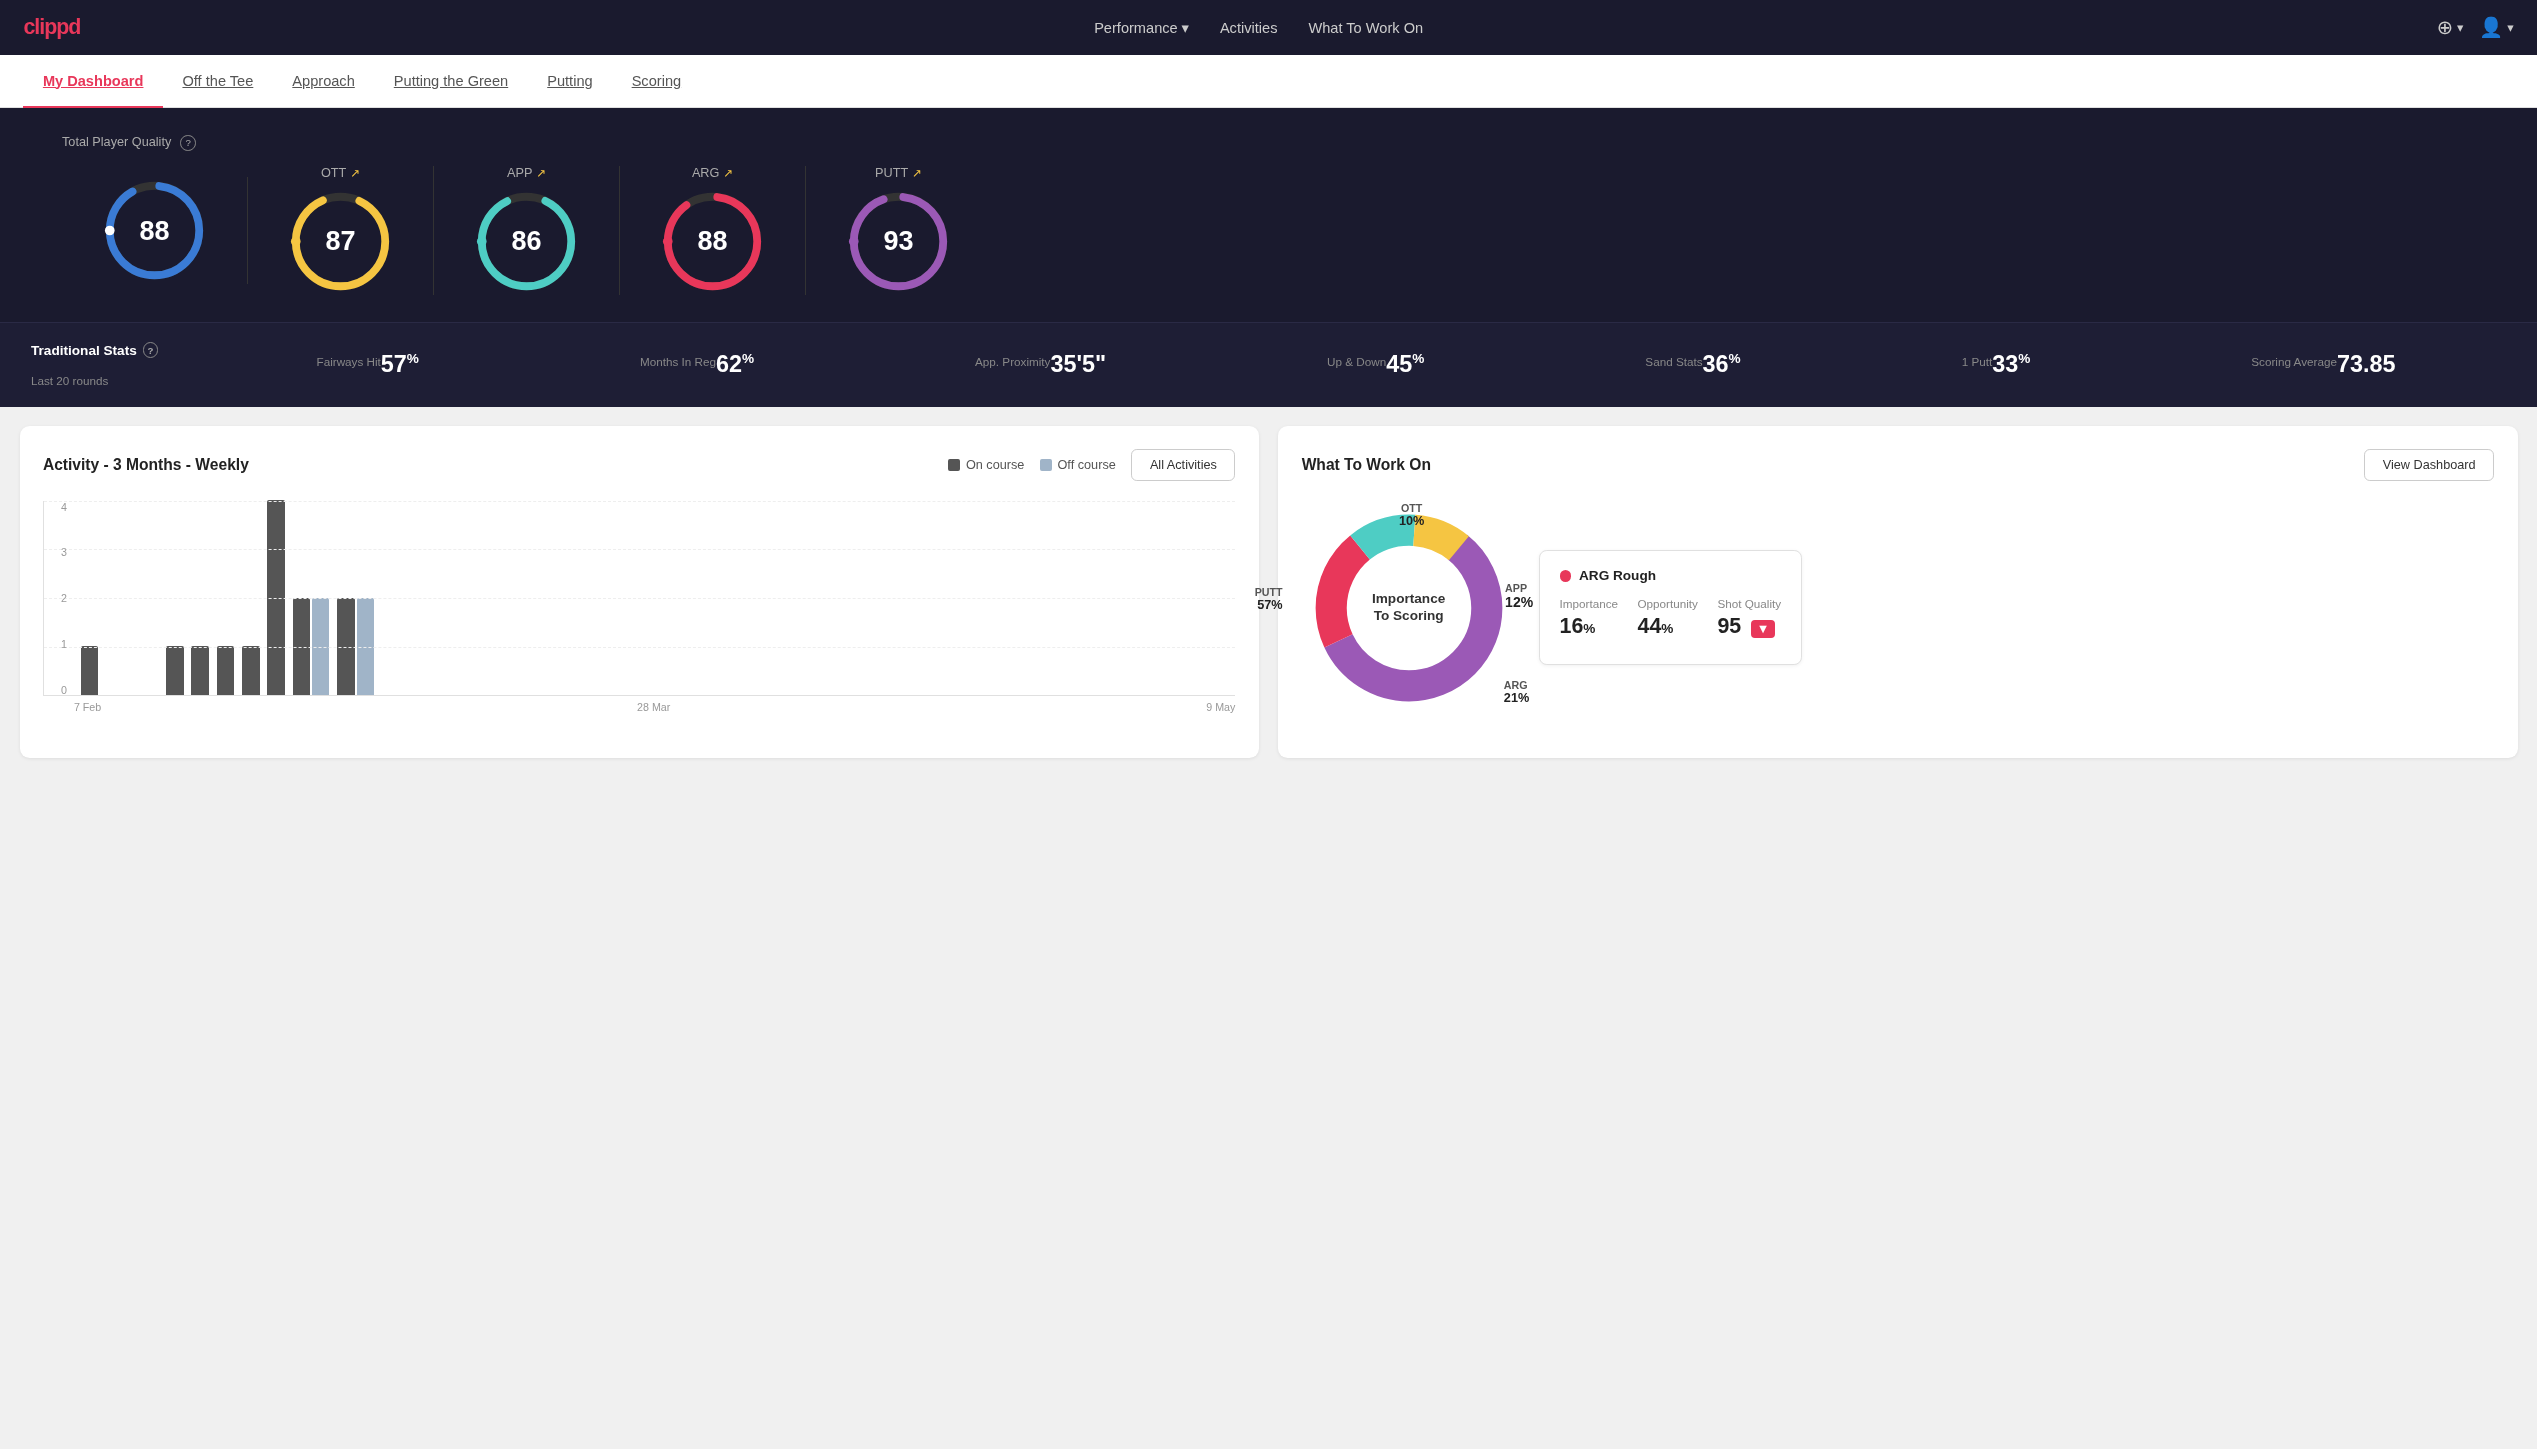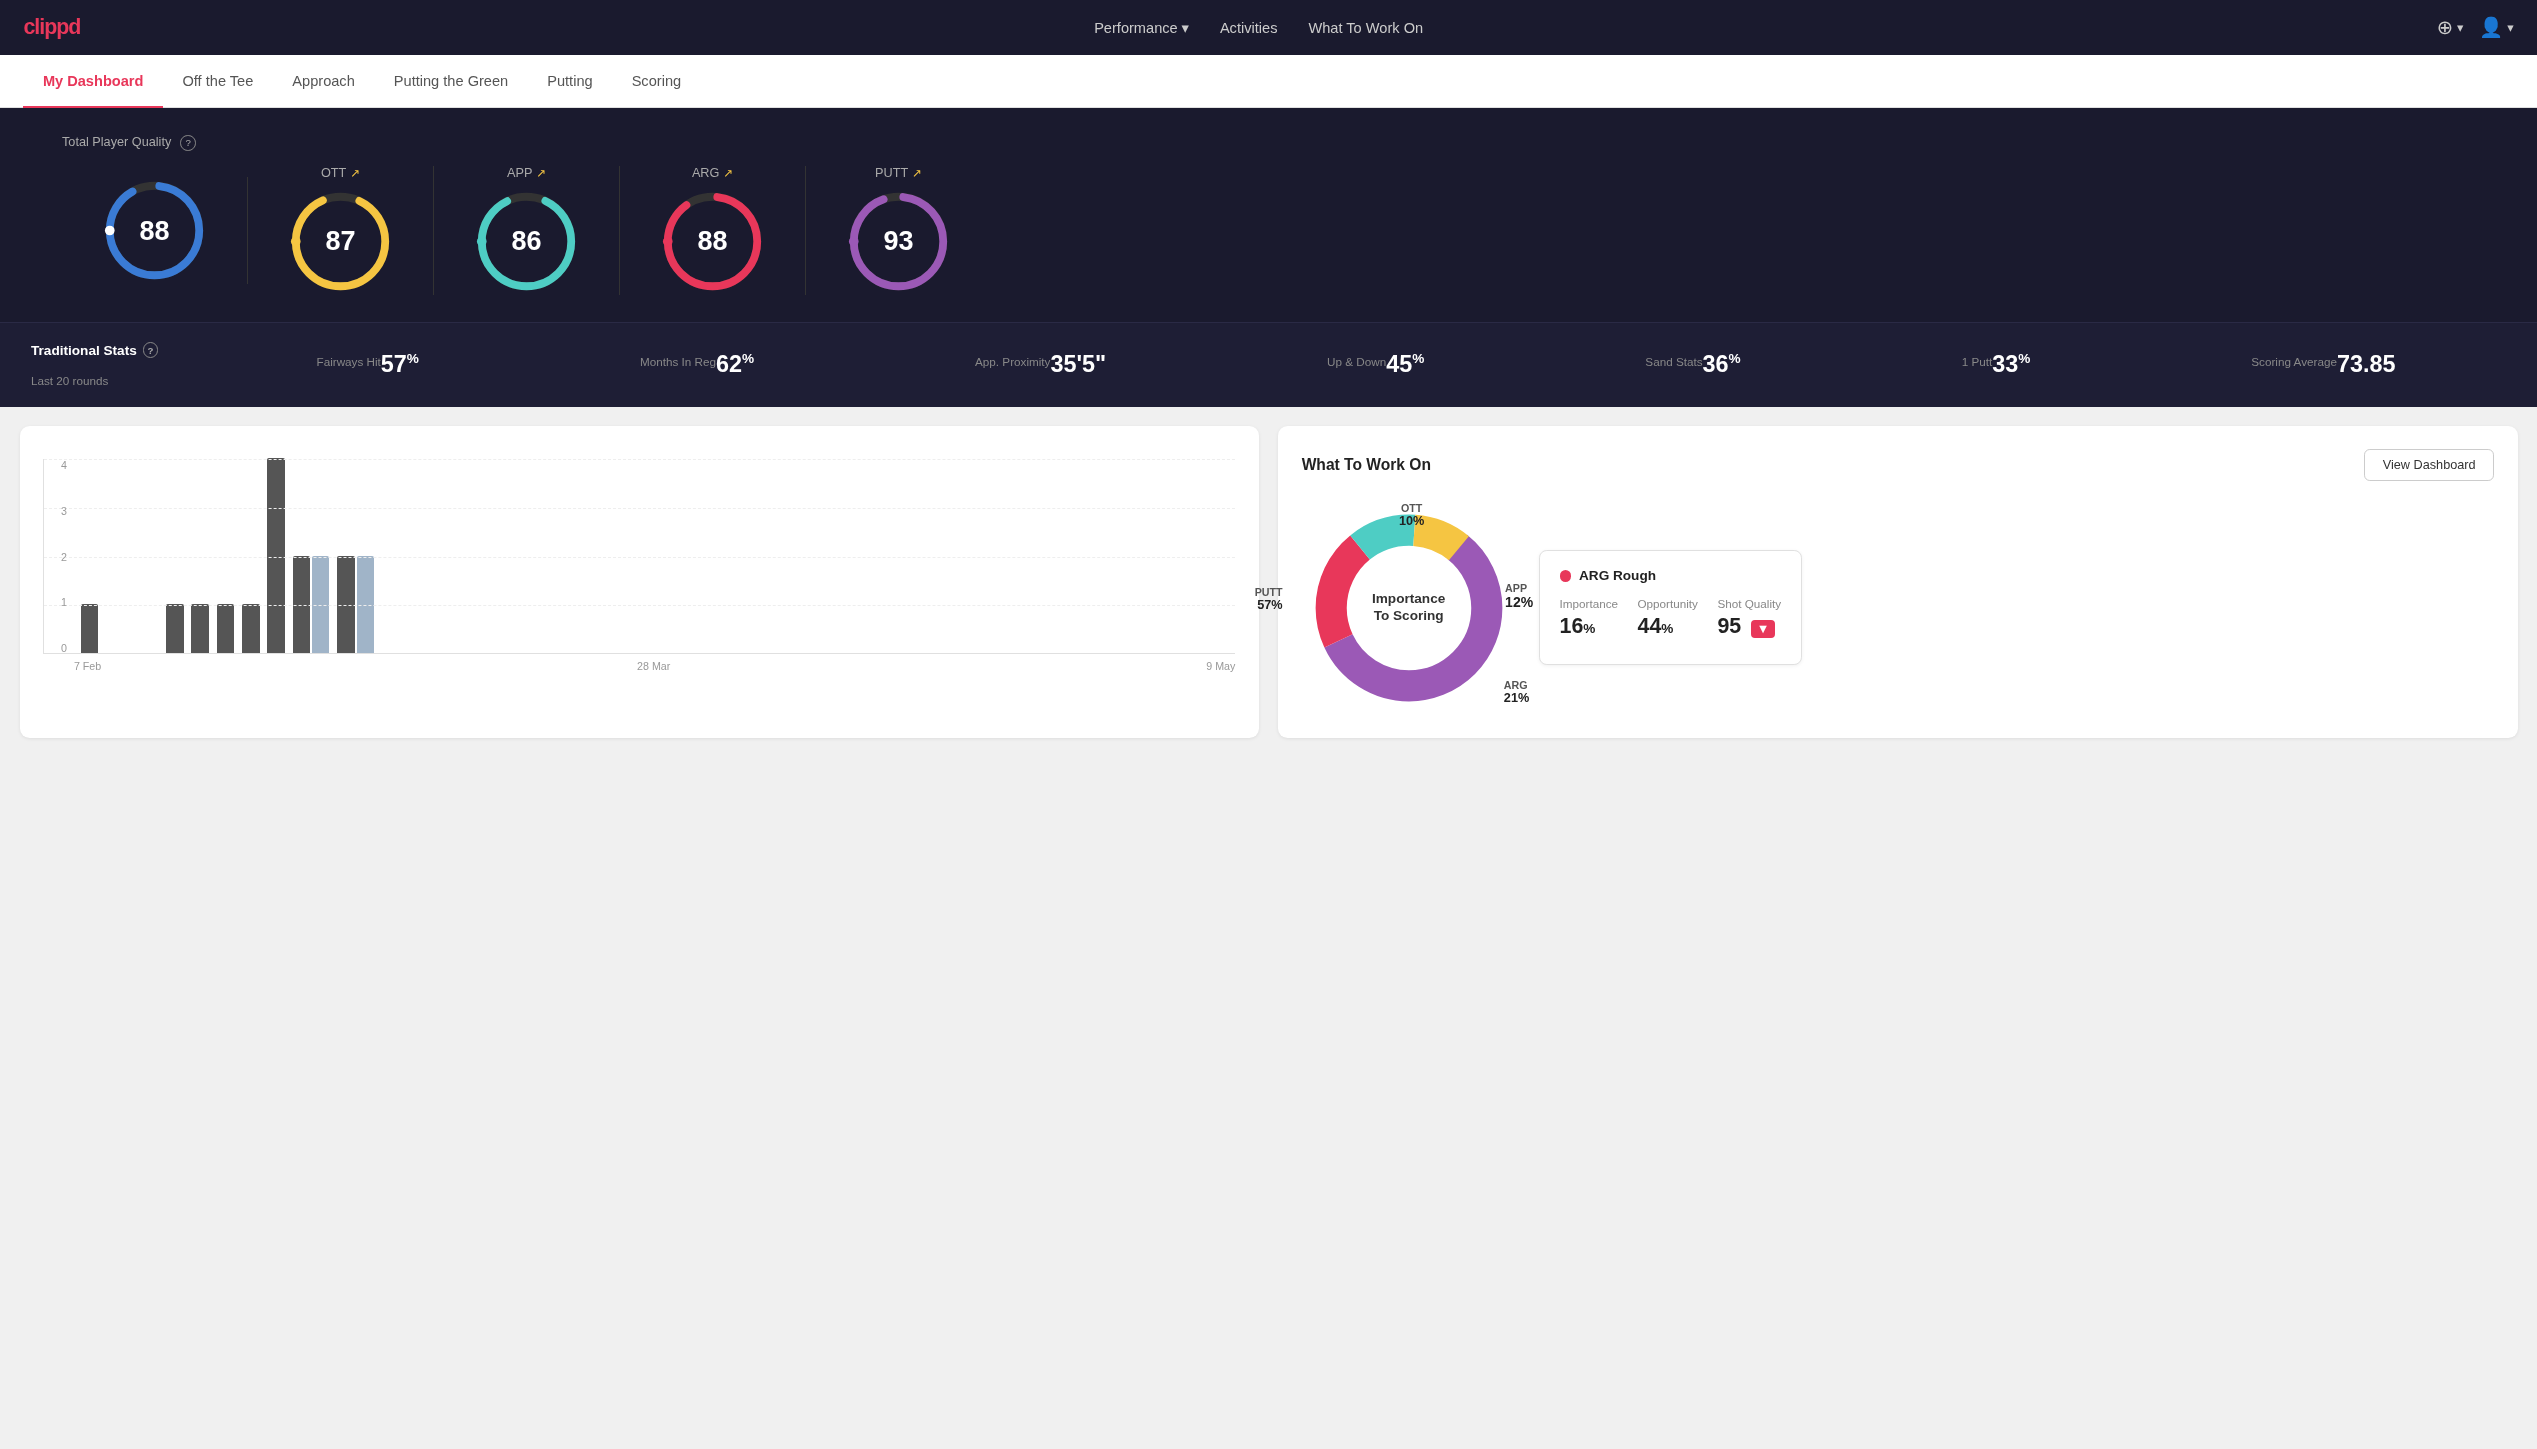--- a/index.html
+++ b/index.html
@@ -46,20 +46,21 @@
       padding: 0 23.4px;
       border-bottom: 1px solid #e0e0e0;
     }
     .sub-tab {
       padding: 17.5px 19.5px;
       font-size: 14.6px;
       color: #555;
       cursor: pointer;
       border-bottom: 2.9px solid transparent;
       margin-bottom: -1px;
+      text-decoration: underline;
     }
     .sub-tab.active {
       color: #e8375a;
       border-bottom: 2.9px solid #e8375a;
       font-weight: 600;
     }
 
     
     .hero {
       background: #1a1a2e;
@@ -520,20 +521,36 @@
     <div class="trad-stat">
       <div class="trad-stat-label">Scoring Average</div>
       <div class="trad-stat-value">73.85</div>
     </div>
   </div>
 </div>
 
 <div class="cards-row">
 
   <div class="card card-left">
+    <div class="card-header">
+      <div class="card-title">Activity - 3 Months - Weekly</div>
+      <div style="display:flex; align-items:center; gap:15.6px;">
+        <div class="card-legend">
+          <div class="legend-item">
+            <div class="legend-dot" style="background:#555;"></div>
+            <span>On course</span>
+          </div>
+          <div class="legend-item">
+            <div class="legend-dot" style="background:#a0b4c8;"></div>
+            <span>Off course</span>
+          </div>
+        </div>
+        <button class="btn-outline">All Activities</button>
+      </div>
+    </div>
 
     <div class="bar-chart">
       <div style="position:relative;">
         <div style="display:flex; align-items:flex-end; height:195px; padding-left:31px; position:relative; border-left:1px solid #e0e0e0; border-bottom:1px solid #e0e0e0;">
 
           <div style="position:absolute;left:0;right:0;top:0;height:195px;">
             <div style="position:absolute;top:0%;left:0;right:0;border-top:1px dashed #eee;"></div>
             <div style="position:absolute;top:25%;left:0;right:0;border-top:1px dashed #eee;"></div>
             <div style="position:absolute;top:50%;left:0;right:0;border-top:1px dashed #eee;"></div>
             <div style="position:absolute;top:75%;left:0;right:0;border-top:1px dashed #eee;"></div>

